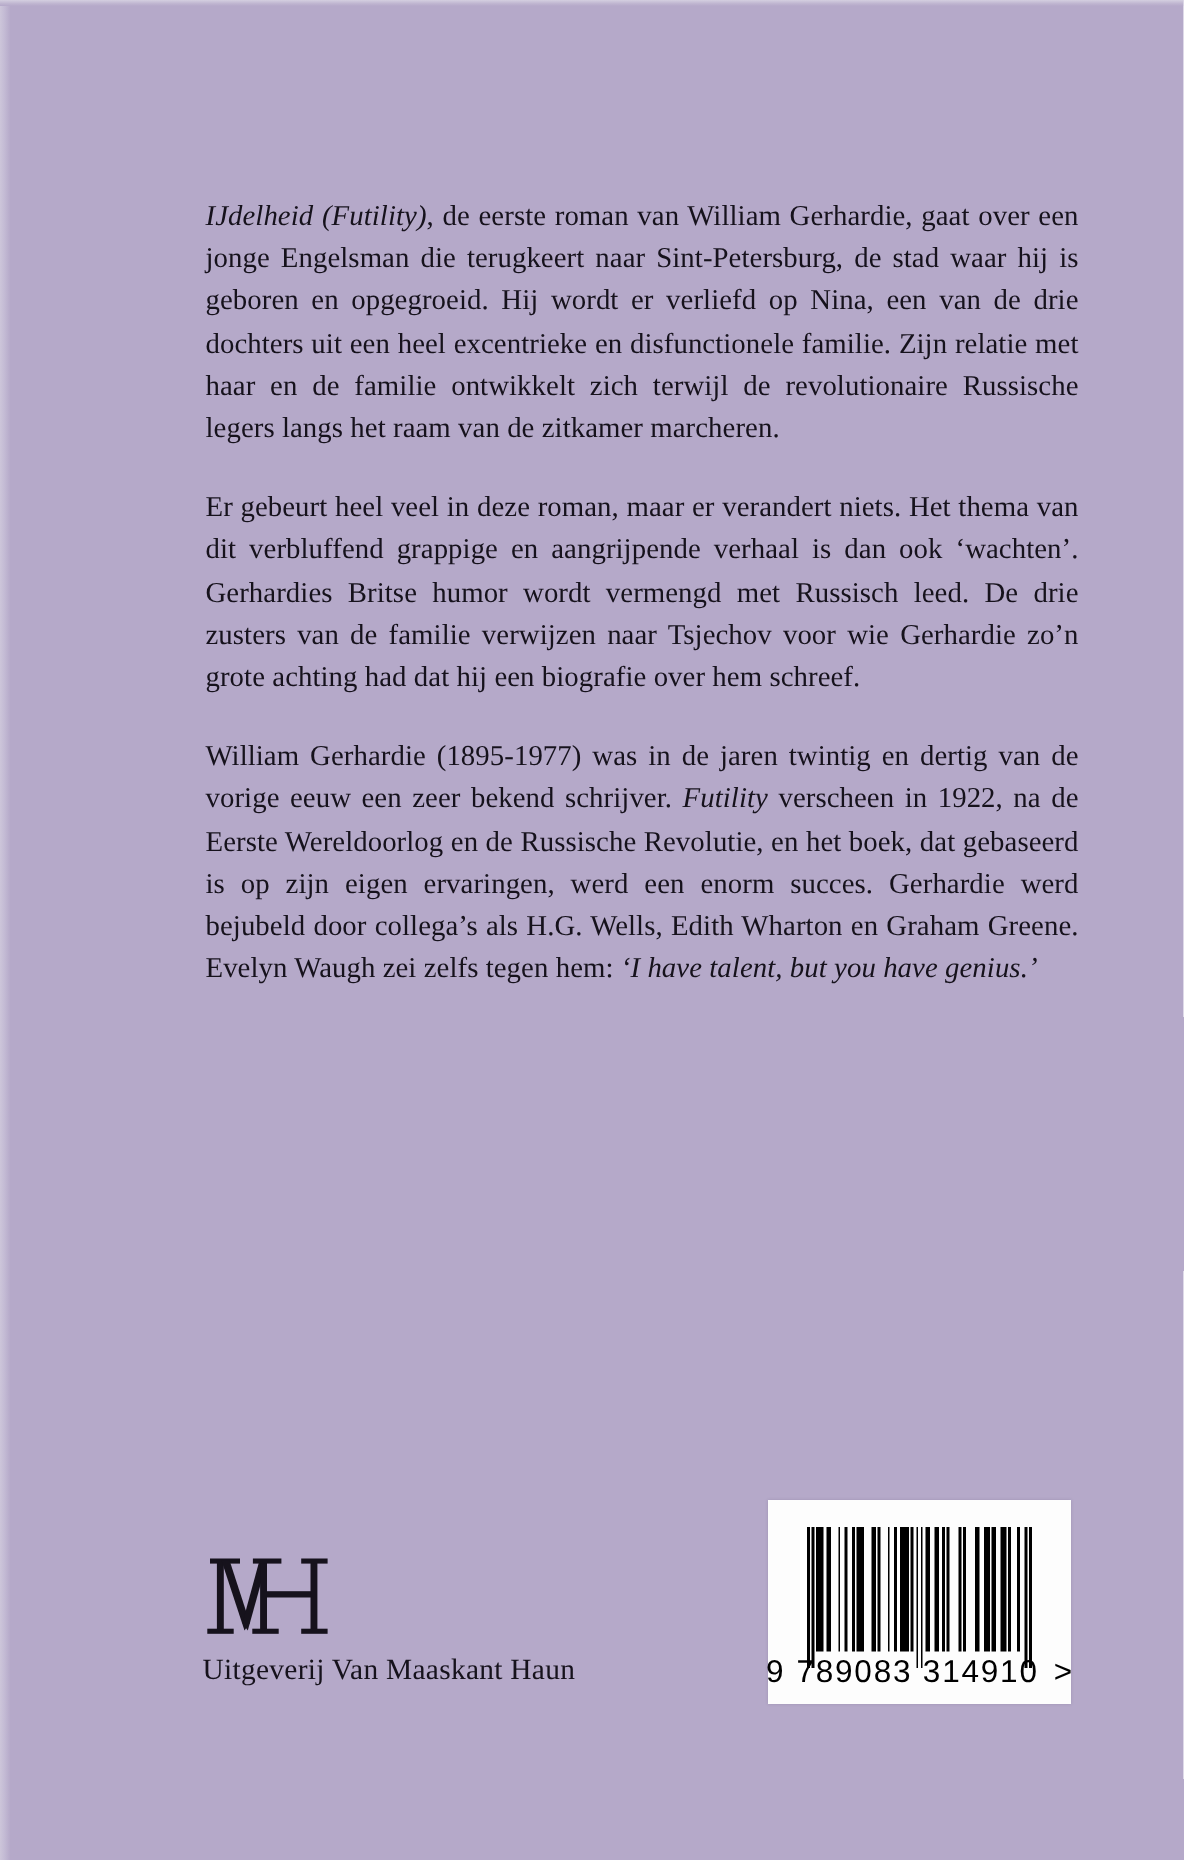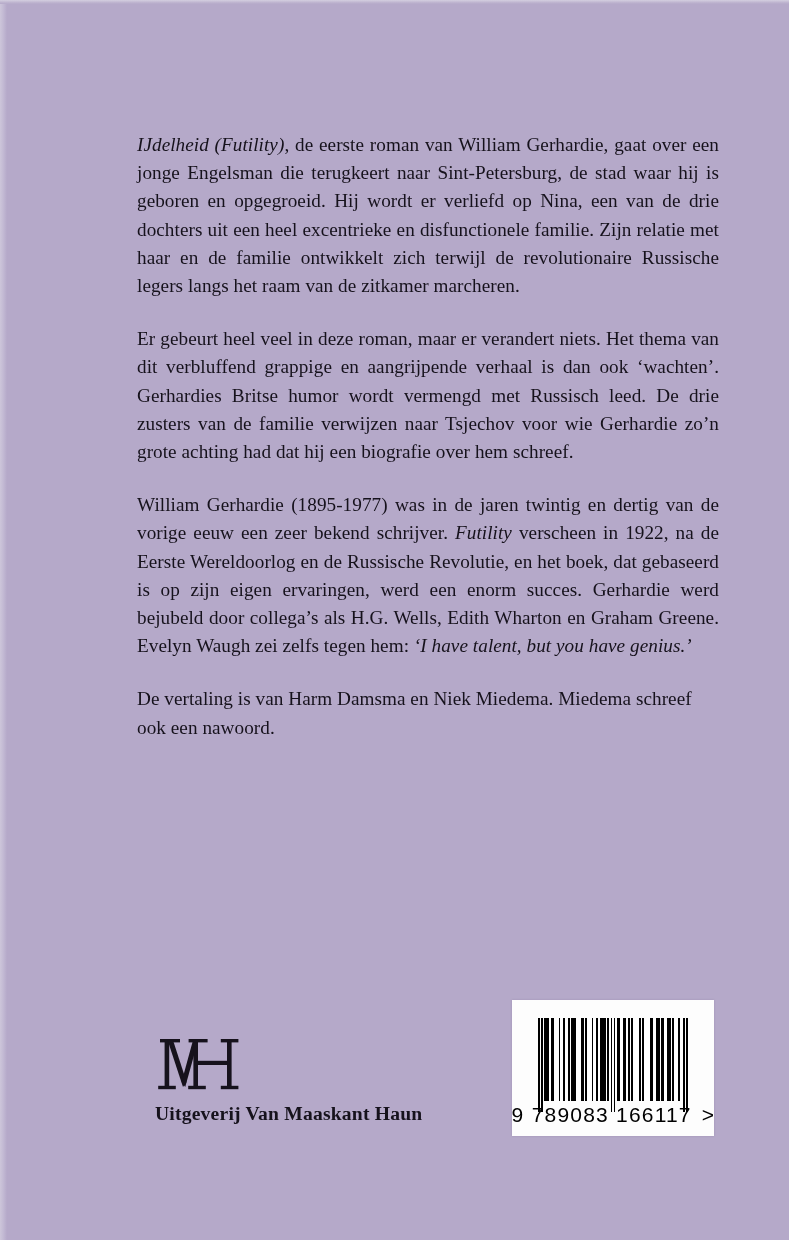--- a/index.html
+++ b/index.html
@@ -48,24 +48,23 @@
     hyphens: manual;
     letter-spacing: 0.05px;
   }
   .para:last-child { margin-bottom: 0; }
   .para em { font-style: italic; }
   .nojust { text-align: left; }
 
   
   #publisher {
     position: absolute;
-    left: 155px;
+    left: 135px;
     top: 1036px;
     width: 330px;
-    font-weight: bold;
   }
   #logo-mh {
     display: block;
     height: 56px;
     width: 96px;
     margin-bottom: 10px;
   }
   #publisher-name {
     font-size: 19.6px;
     line-height: 24px;
@@ -126,21 +125,20 @@
 
 <div id="cover">
 
   <div id="edge-left"></div>
   <div id="edge-top"></div>
 
   <div id="blurb">
     <p class="para"><em>IJdelheid (Futility)</em><span>, de eerste roman van William Gerhardie, gaat over een jonge Engelsman die terugkeert naar Sint-Petersburg, de stad waar hij is geboren en opgegroeid. Hij wordt er verliefd op Nina, een van de drie dochters uit een heel excentrieke en disfunctionele familie. Zijn relatie met haar en de familie ontwikkelt zich terwijl de revolutionaire Russische legers langs het raam van de zitkamer marcheren.</span></p>
     <p class="para"><span>Er gebeurt heel veel in deze roman, maar er verandert niets. Het thema van dit verbluffend grappige en aangrijpende verhaal is dan ook ‘wachten’. Gerhardies Britse humor wordt vermengd met Russisch leed. De drie zusters van de familie verwijzen naar Tsjechov voor wie Gerhardie zo’n grote achting had dat hij een biografie over hem schreef.</span></p>
     <p class="para"><span>William Gerhardie (1895-1977) was in de jaren twintig en dertig van de vorige eeuw een zeer bekend schrijver. </span><em>Futility</em><span> verscheen in 1922, na de Eerste Wereldoorlog en de Russische Revolutie, en het boek, dat gebaseerd is op zijn eigen ervaringen, werd een enorm succes. Gerhardie werd bejubeld door collega’s als H.G. Wells, Edith Wharton en Graham Greene. Evelyn Waugh zei zelfs tegen hem: </span><em>‘I have talent, but you have genius.’</em></p>
-    <p class="para nojust"><span>De vertaling is van Harm Damsma en Niek Miedema. Miedema schreef ook een nawoord.</span></p>
   </div>
 
   <div id="publisher">
     <svg id="logo-mh" viewBox="0 0 96 56" aria-hidden="true">
 
       <g fill="#16121c">
 
         <rect x="5" y="3" width="20" height="3.4"></rect>
         <rect x="9.6" y="4" width="4.6" height="47"></rect>
         <rect x="3.2" y="49.8" width="17.6" height="3.4"></rect>
@@ -220,18 +218,18 @@
         <i style="width: 1.57895px;"></i>
         <i class="g" style="width: 4.73684px;"></i>
         <i style="width: 1.57895px;"></i>
         <i class="g" style="width: 3.15789px;"></i>
         <i class="tall" style="width: 1.57895px;"></i>
         <i class="g tall" style="width: 1.57895px;"></i>
         <i class="tall" style="width: 1.57895px;"></i>
       </div>
     <div id="barcode-digits">
       <span class="lead">9</span>
-      <span class="main">789083 166117</span>
+      <span class="main">789083 314910</span>
       <span class="term">&gt;</span>
     </div>
   </div>
 
 </div>
 
 </body></html>

